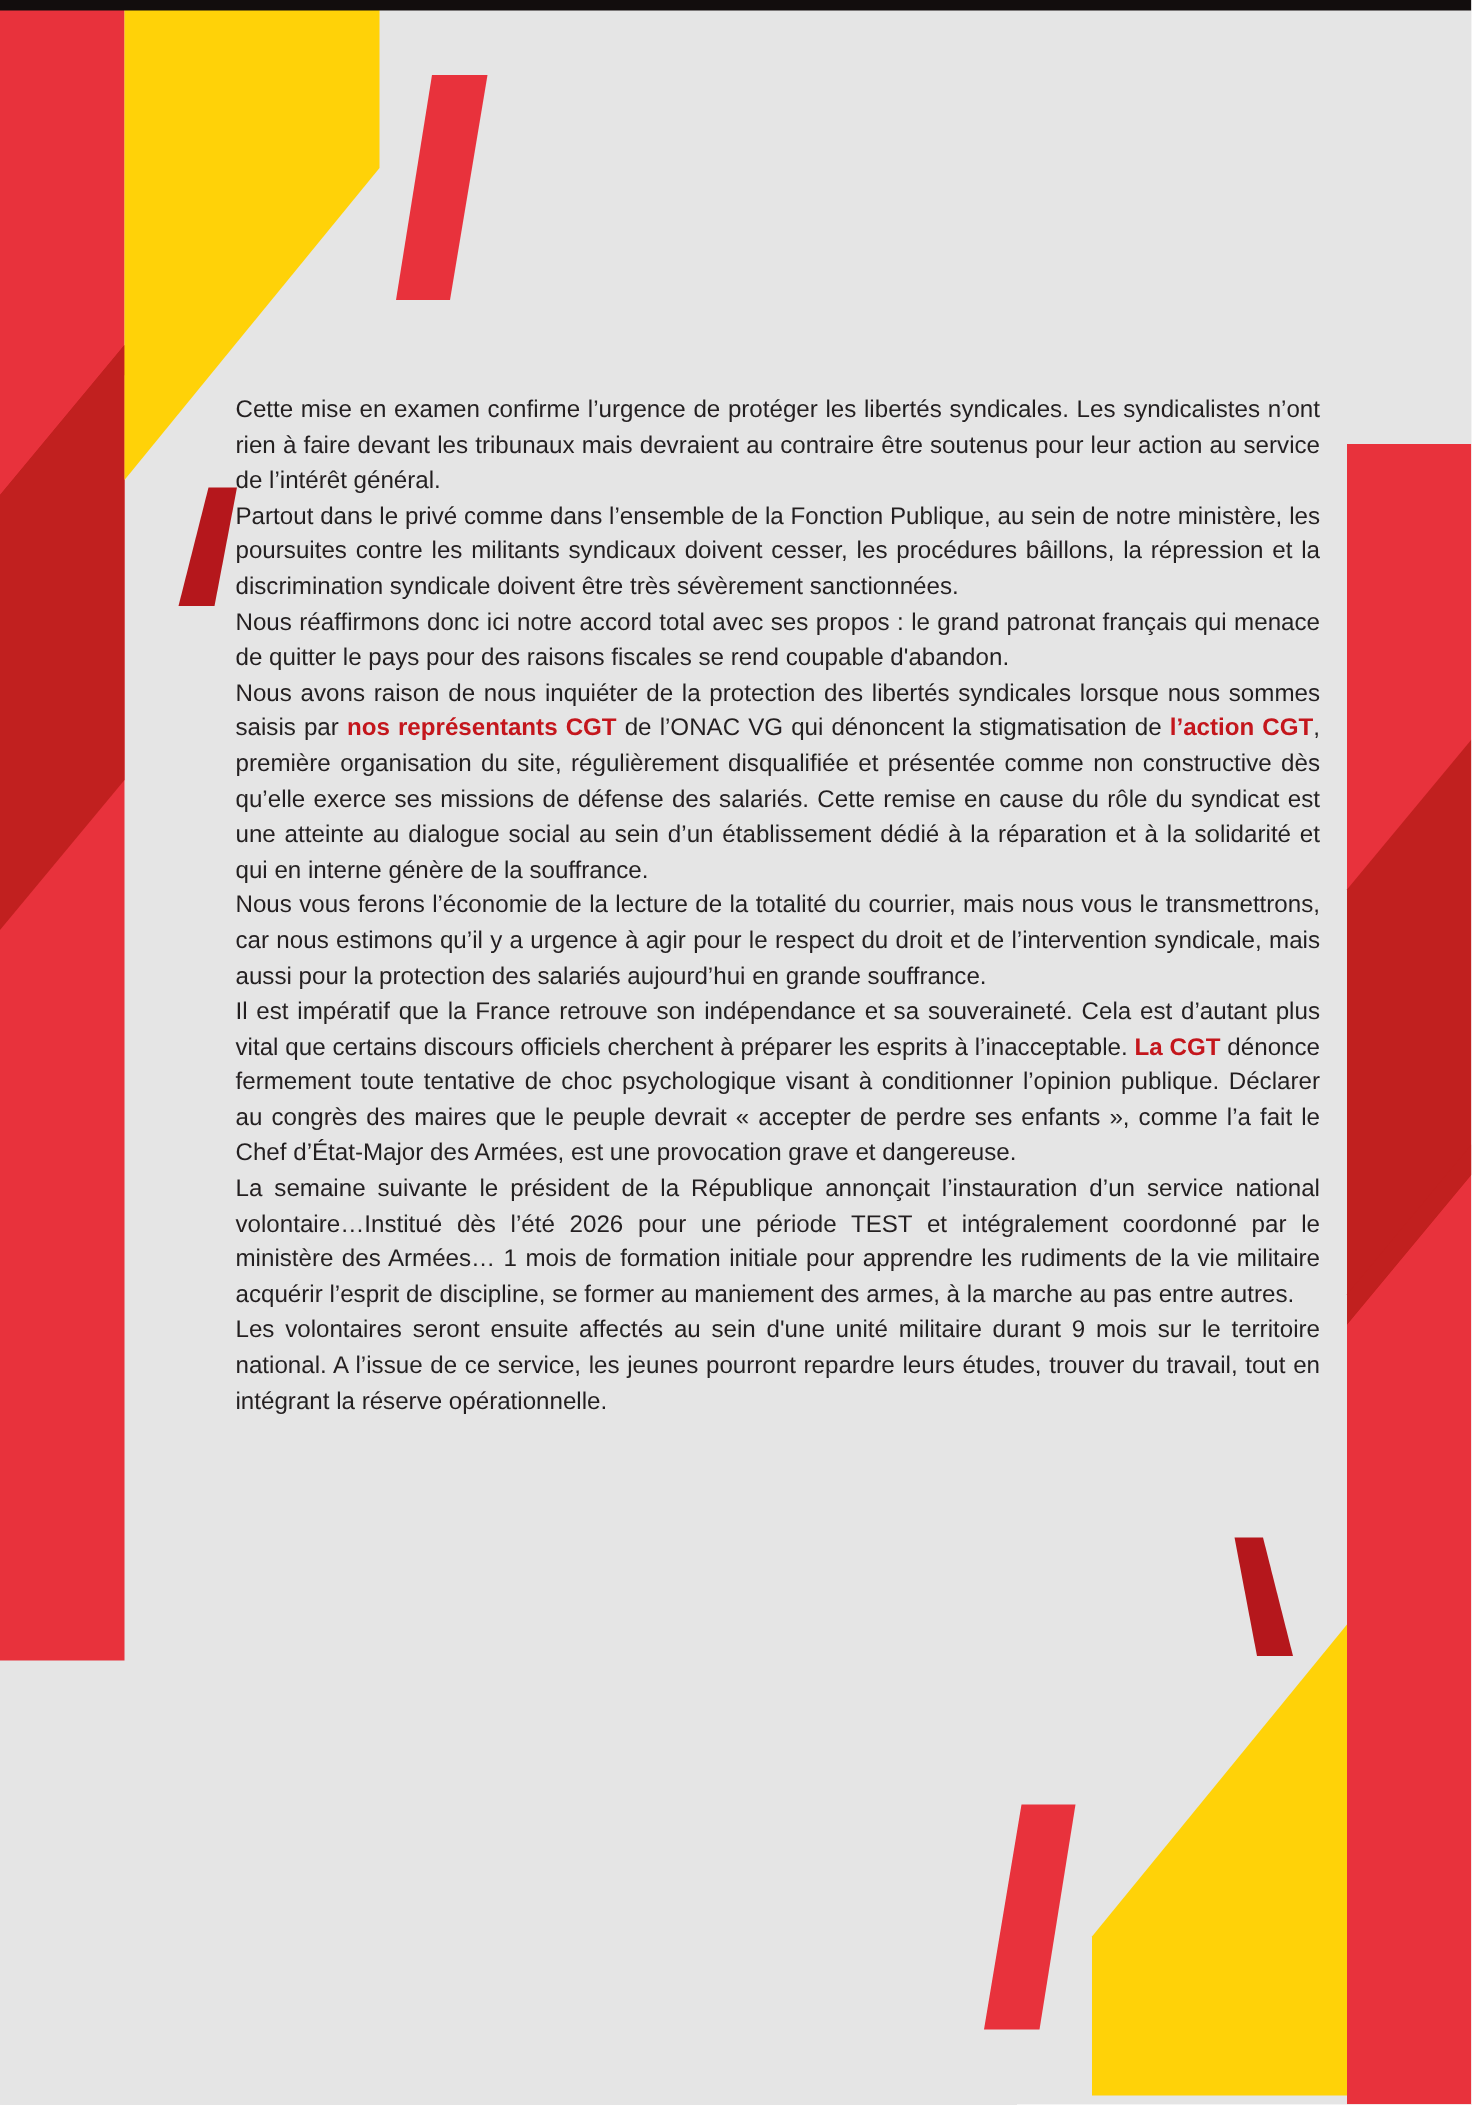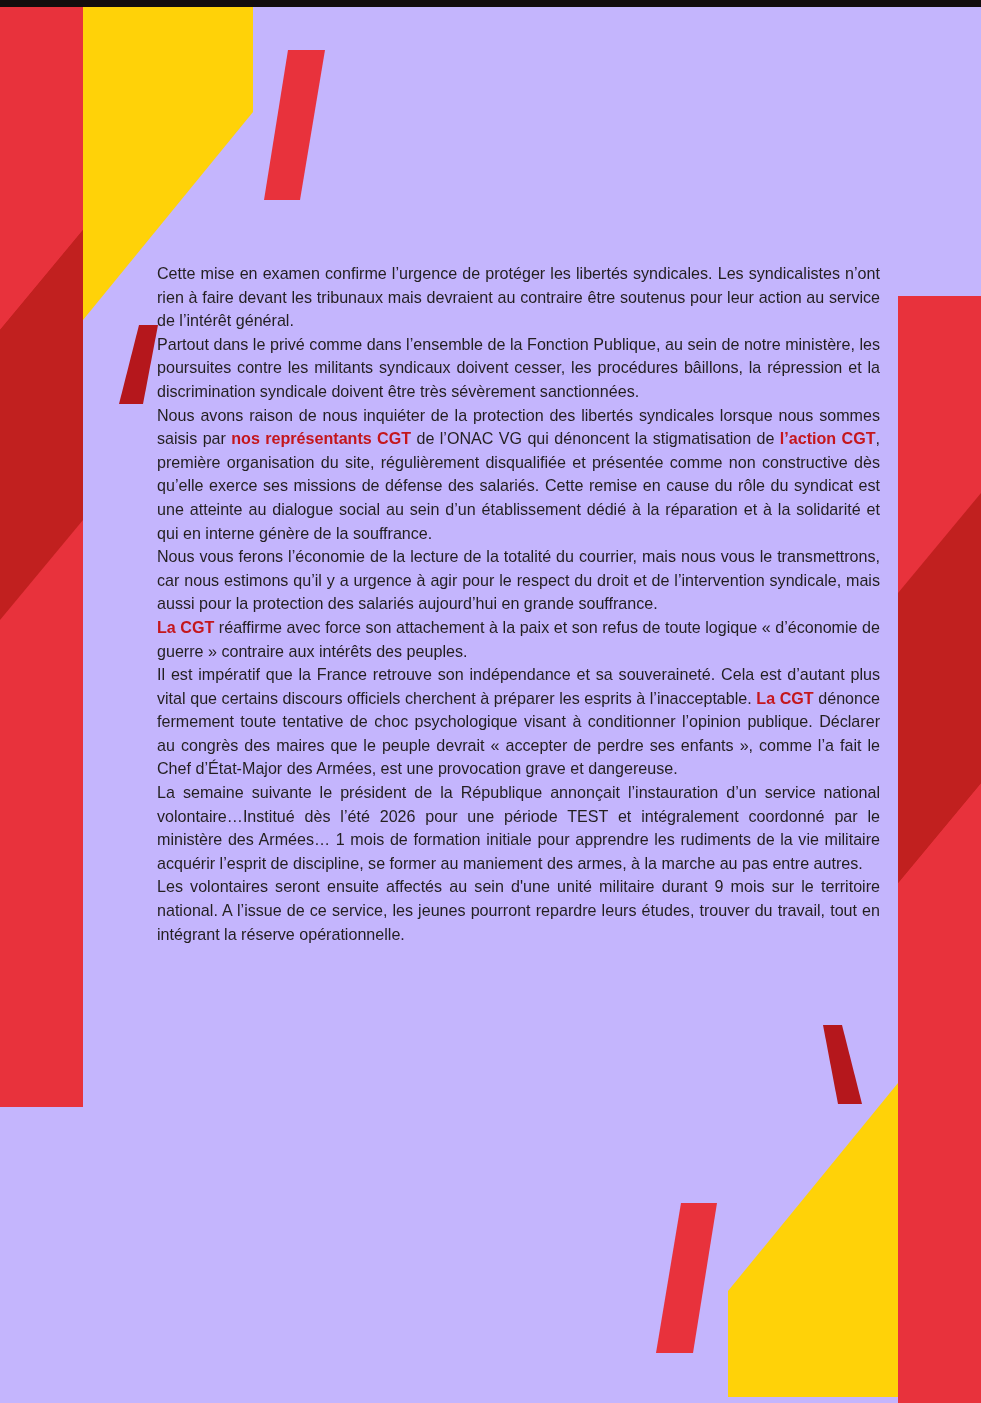--- a/index.html
+++ b/index.html
@@ -7,21 +7,21 @@
     padding: 0;
     background: #ffffff;
   }
   body {
     font-family: "Liberation Sans", sans-serif;
   }
   #page {
     position: relative;
     width: 981px;
     height: 1403px;
-    background: #c4b5fd;
+    background: #e5e5e5;
     overflow: hidden;
   }
 
   
   .top-bar {
     position: absolute;
     left: 0; top: 0;
     width: 981px; height: 7px;
     background: #120d0d;
     z-index: 30;
@@ -91,32 +91,32 @@
   <div class="content">
 
     <p class="para-text">
       <span>Cette mise en examen confirme l’urgence de protéger les libertés syndicales. Les syndicalistes n’ont rien à faire devant les tribunaux mais devraient au contraire être soutenus pour leur action au service de l’intérêt général.</span>
     </p>
 
     <p class="para-text">
       <span>Partout dans le privé comme dans l’ensemble de la Fonction Publique, au sein de notre ministère, les poursuites contre les militants syndicaux doivent cesser, les procédures bâillons, la répression et la discrimination syndicale doivent être très sévèrement sanctionnées.</span>
     </p>
 
+    <p class="para-text">
+      <span>Nous réaffirmons donc ici notre accord total avec ses propos : le grand patronat français qui menace de quitter le pays pour des raisons fiscales se rend coupable d'abandon.</span>
+    </p>
 
     <p class="para-text">
       <span>Nous avons raison de nous inquiéter de la protection des libertés syndicales lorsque nous sommes saisis par </span><span class="cgt">nos représentants CGT</span><span> de l’ONAC VG qui dénoncent la stigmatisation de </span><span class="cgt">l’action CGT</span><span>, première organisation du site, régulièrement disqualifiée et présentée comme non constructive dès qu’elle exerce ses missions de défense des salariés. Cette remise en cause du rôle du syndicat est une atteinte au dialogue social au sein d’un établissement dédié à la réparation et à la solidarité et qui en interne génère de la souffrance.</span>
     </p>
 
     <p class="para-text">
       <span>Nous vous ferons l’économie de la lecture de la totalité du courrier, mais nous vous le transmettrons, car nous estimons qu’il y a urgence à agir pour le respect du droit et de l’intervention syndicale, mais aussi pour la protection des salariés aujourd’hui en grande souffrance.</span>
     </p>
 
-    <p class="para-text">
-      <span class="cgt">La CGT</span><span> réaffirme avec force son attachement à la paix et son refus de toute logique « d’économie de guerre » contraire aux intérêts des peuples.</span>
-    </p>
 
     <p class="para-text">
       <span>Il est impératif que la France retrouve son indépendance et sa souveraineté. Cela est d’autant plus vital que certains discours officiels cherchent à préparer les esprits à l’inacceptable.  </span><span class="cgt">La CGT</span><span> dénonce fermement toute tentative de choc psychologique visant à conditionner l’opinion publique. Déclarer au congrès des maires que le peuple devrait « accepter de perdre ses enfants », comme l’a fait le Chef d’État-Major des Armées, est une provocation grave et dangereuse.</span>
     </p>
 
     <p class="para-text">
       <span>La semaine suivante le président de la République annonçait l’instauration d’un service national volontaire…Institué dès l’été 2026 pour une période TEST et intégralement coordonné par le ministère des Armées… 1 mois de formation initiale pour apprendre les rudiments de la vie militaire acquérir l’esprit de discipline, se former au maniement des armes, à la marche au pas entre autres.</span>
     </p>
 
     <p class="para-text">

